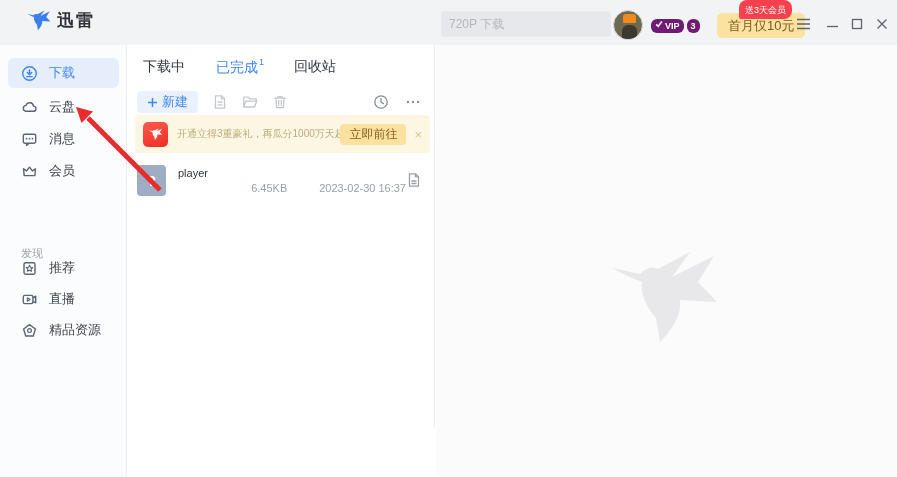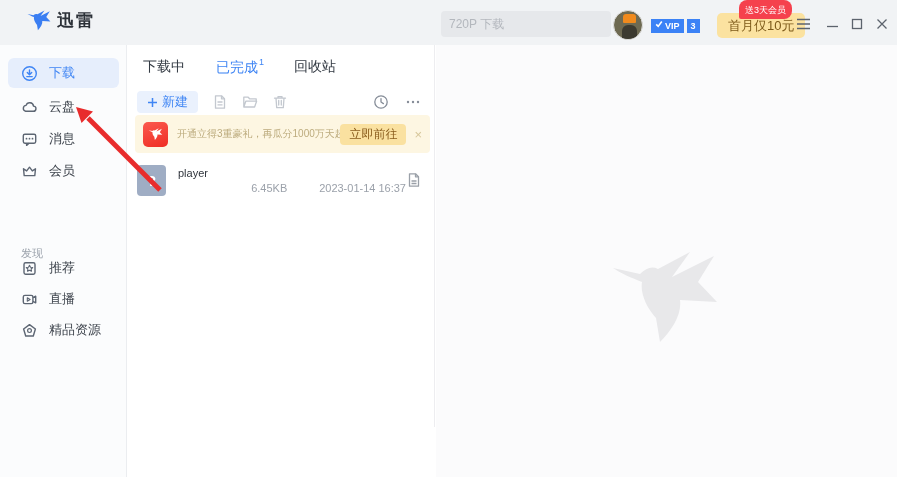--- a/index.html
+++ b/index.html
@@ -14,21 +14,21 @@
   .search { position:absolute; left:441px; top:11px; width:170px; height:26px; background:#e6e8eb;
     border-radius:4px; display:flex; align-items:center; padding:0 8px; }
   .search input { flex:1; border:none; outline:none; background:transparent; font-size:12px; color:#555;
     font-family:"Liberation Sans","DejaVu Sans",sans-serif; }
   .search input::placeholder { color:#b3b7bd; }
   .avatar { position:absolute; left:613px; top:10px; width:30px; height:30px; border-radius:50%;
     background:#6e6a52; overflow:hidden; border:1px solid #e0e0e0; }
   .avatar .hat { position:absolute; left:9px; top:3px; width:13px; height:9px; background:#f08a1d; border-radius:3px 3px 1px 1px; }
   .avatar .body { position:absolute; left:8px; top:14px; width:15px; height:16px; background:#3c3a30; border-radius:6px 6px 0 0; }
   .vip-badges { position:absolute; left:651px; top:19px; display:flex; gap:3px; }
-  .vip-chip { background:#3b82f6; color:#fff; font-size:9px; font-weight:700; border-radius:0;
+  .vip-chip { background:#701a75; color:#fff; font-size:9px; font-weight:700; border-radius:6px;
     padding:1px 4px; line-height:12px; display:flex; align-items:flex-start; gap:2px; }
   .promo-btn { position:absolute; left:717px; top:13px; height:25px; background:#fbe2a0; border:none;
     border-radius:5px; padding:0 11px; font-size:13px; color:#7d5a1a; cursor:pointer;
     font-family:"Liberation Sans","DejaVu Sans",sans-serif; }
   .promo-badge { position:absolute; left:739px; top:0px; background:#f5414d; color:#fff; font-size:9px;
     padding:4px 6px 2px; border-radius:8px 8px 8px 2px; white-space:nowrap; }
   .winctl { position:absolute; top:15px; width:18px; height:18px; display:flex; align-items:center;
     justify-content:center; color:#5c636d; cursor:pointer; }
   .winctl svg { display:block; }
 
@@ -285,21 +285,21 @@
       <button class="banner-cta">立即前往</button>
       <span class="banner-x">×</span>
     </div>
 
     <div class="file-row">
       <span class="file-ic">?</span>
       <span class="file-meta">
         <div class="file-name">player</div>
         <div class="file-sub">
           <span class="file-size">6.45KB</span>
-          <span>2023-01-14 16:37</span>
+          <span>2023-02-30 16:37</span>
         </div>
       </span>
       <span class="file-open">
         <svg width="16" height="16" viewBox="0 0 16 16" fill="none" stroke="currentColor" stroke-width="1.3" stroke-linejoin="round">
           <path d="M3.5 1.8h6l3 3v9.4h-9z"></path>
             <path d="M9.5 1.8v3h3"></path>
             <path d="M5.5 9h5M5.5 11.5h5"></path>
         </svg>
       </span>
     </div>

